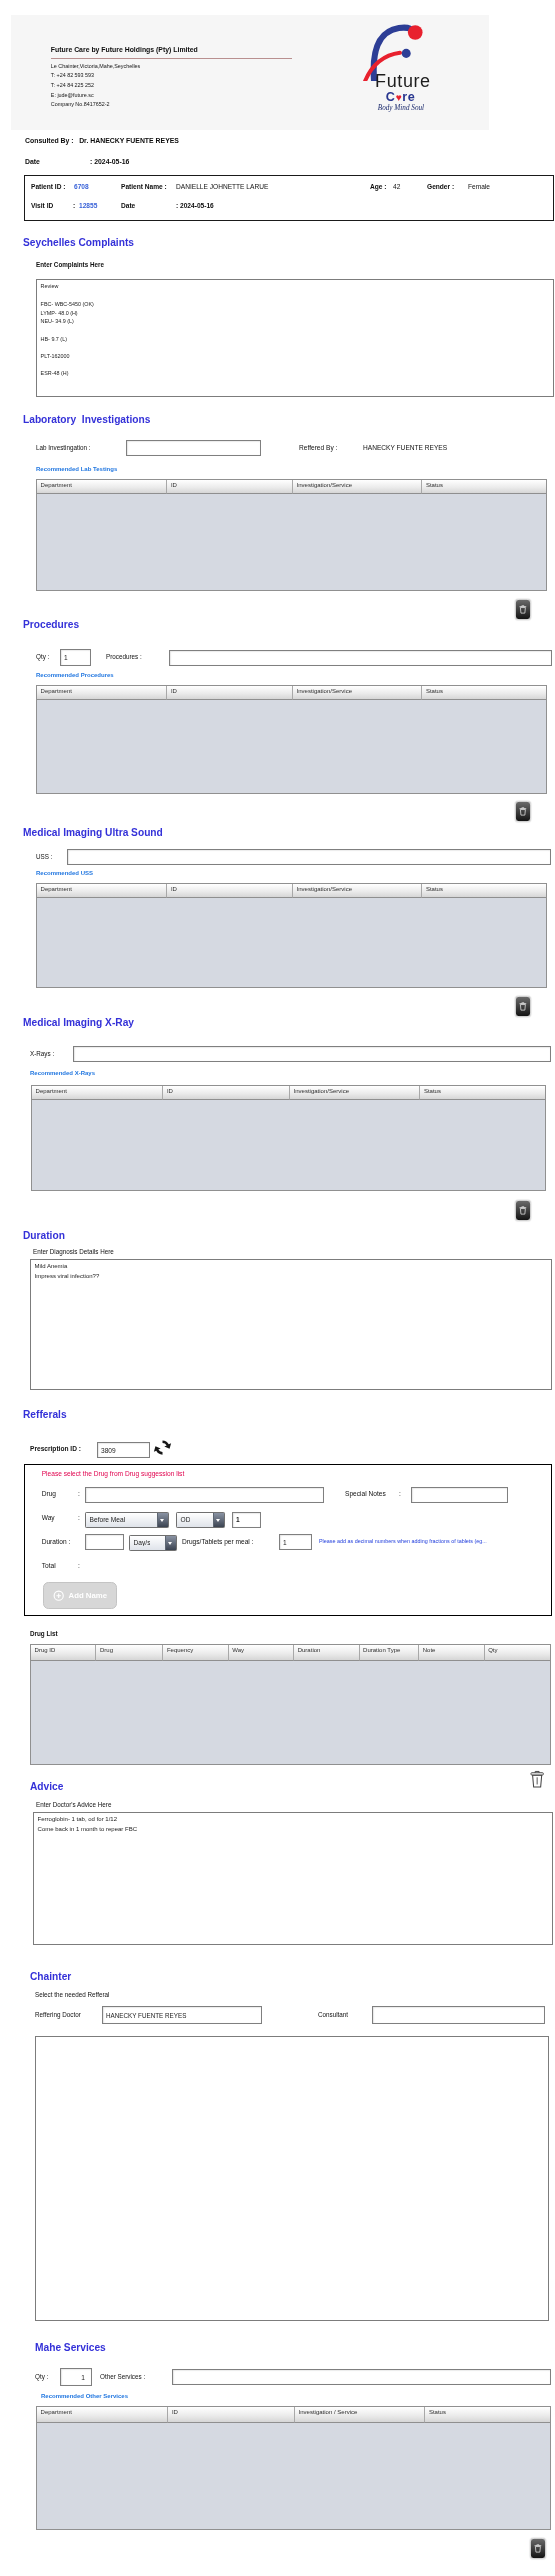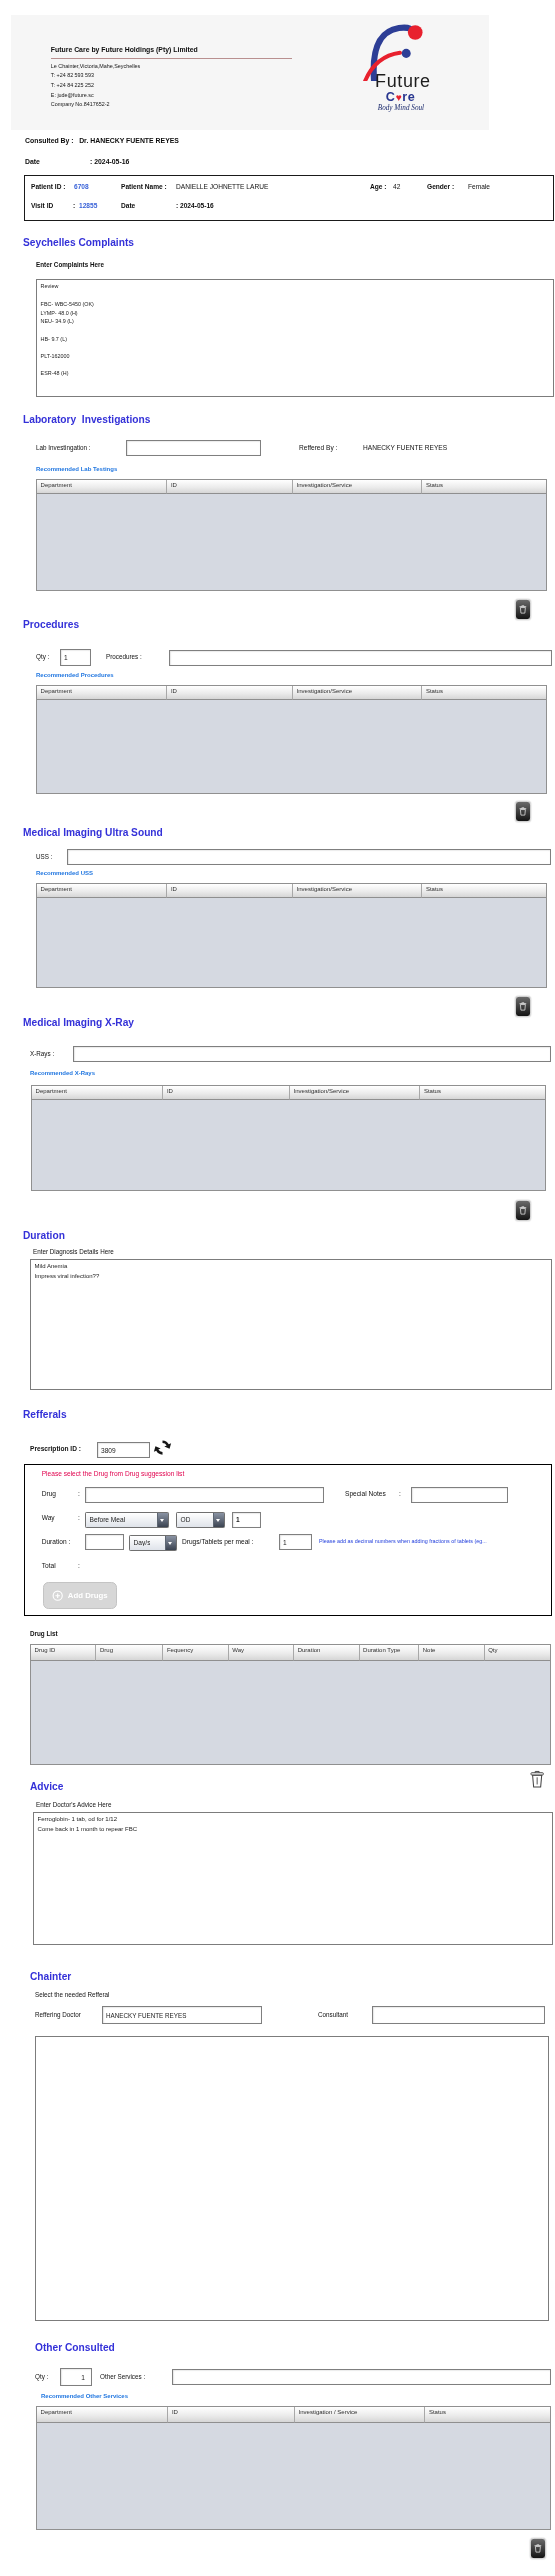--- a/index.html
+++ b/index.html
@@ -270,21 +270,21 @@
     <div class="note-blue">Please add as decimal numbers when adding fractions of tablets (eg...</div>
 
     <div class="rlbl" style="left:16.7px;top:97px">Total</div>
     <div class="rlbl" style="left:53px;top:97px">:</div>
 
     <div class="addbtn">
       <svg viewBox="0 0 20 20" width="11.4" height="11.4">
         <circle cx="10" cy="10" r="8" fill="none" stroke="#ffffff" stroke-width="2"></circle>
         <path d="M10 6v8 M6 10h8" stroke="#ffffff" stroke-width="2"></path>
       </svg>
-      <span>Add Drugs</span>
+      <span>Add Name</span>
     </div>
   </div>
 
   <div class="abs lbl-b" style="left:30px;top:1630px">Drug List</div>
   <div class="dtable" style="left:30px;top:1644px;width:521px;height:121px">
     <div class="thead tall">
       <div class="th" style="width:12.6%">Drug ID</div>
       <div class="th" style="width:12.9%">Drug</div>
       <div class="th" style="width:12.6%">Fequency</div>
       <div class="th" style="width:12.6%">Way</div>
@@ -310,21 +310,21 @@
 Come back in 1 month to repear FBC</textarea>
 
   <div class="sec-title" style="left:30px;top:1971px">Chainter</div>
   <div class="abs lbl" style="left:35px;top:1991px">Select the needed Refferal</div>
   <div class="abs lbl" style="left:35px;top:2011px">Reffering Doctor</div>
   <input class="inp" style="left: 102px; top: 2006px; width: 160px; height: 18px; font-size: 6.3px;" value="HANECKY FUENTE REYES">
   <div class="abs lbl" style="left:318px;top:2011px">Consultant</div>
   <input class="inp" style="left: 372px; top: 2006px; width: 173px; height: 18px;" value="">
   <div class="abs" style="left:35px;top:2036px;width:512px;height:283px;border:0.6px solid #7c7c7c;background:#fff"></div>
 
-  <div class="sec-title" style="left:35px;top:2342px">Other Consulted</div>
+  <div class="sec-title" style="left:35px;top:2342px">Mahe Services</div>
   <div class="abs lbl" style="left:35px;top:2373px">Qty :</div>
   <input class="inp" style="left: 60px; top: 2368px; width: 32px; height: 18px; text-align: right; padding-right: 6px;" value="1">
   <div class="abs lbl" style="left:100px;top:2373px">Other Services :</div>
   <input class="inp" style="left: 172px; top: 2369px; width: 379px; height: 15.5px;" value="">
   <div class="rec-link" style="left:41px;top:2393px">Recommended Other Services</div>
   <div class="dtable" style="left:36px;top:2406px;width:515px;height:124px">
     <div class="thead tall">
       <div class="th" style="width:25.6%">Department</div>
       <div class="th" style="width:24.7%">ID</div>
       <div class="th" style="width:25.4%">Investigation / Service</div>

